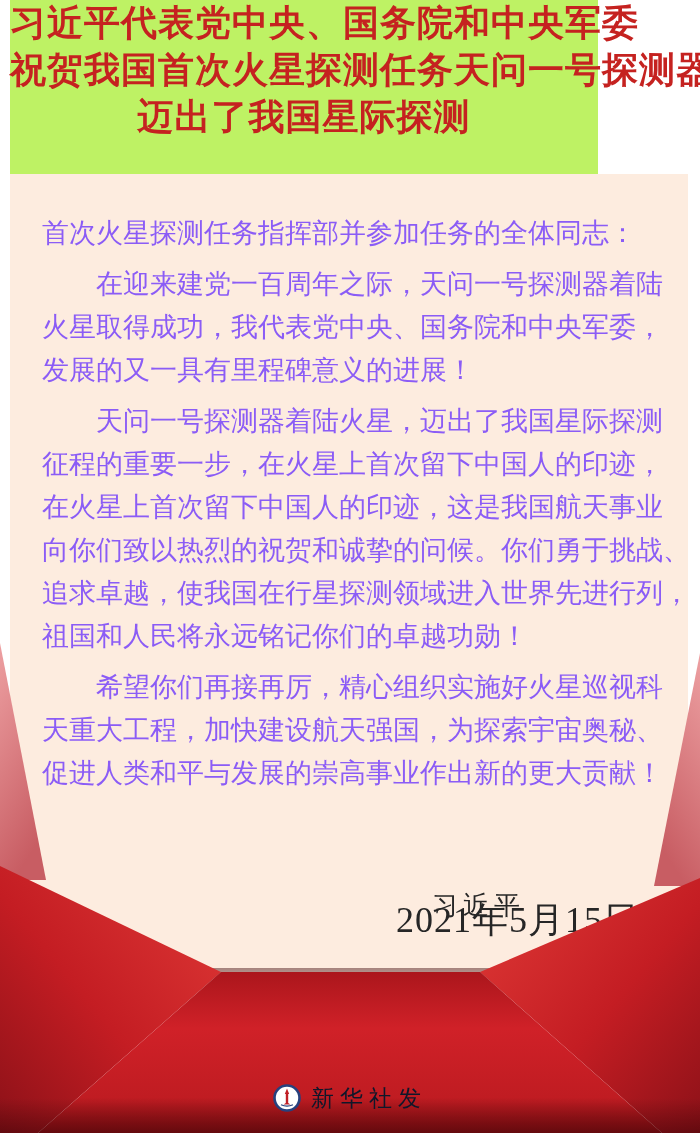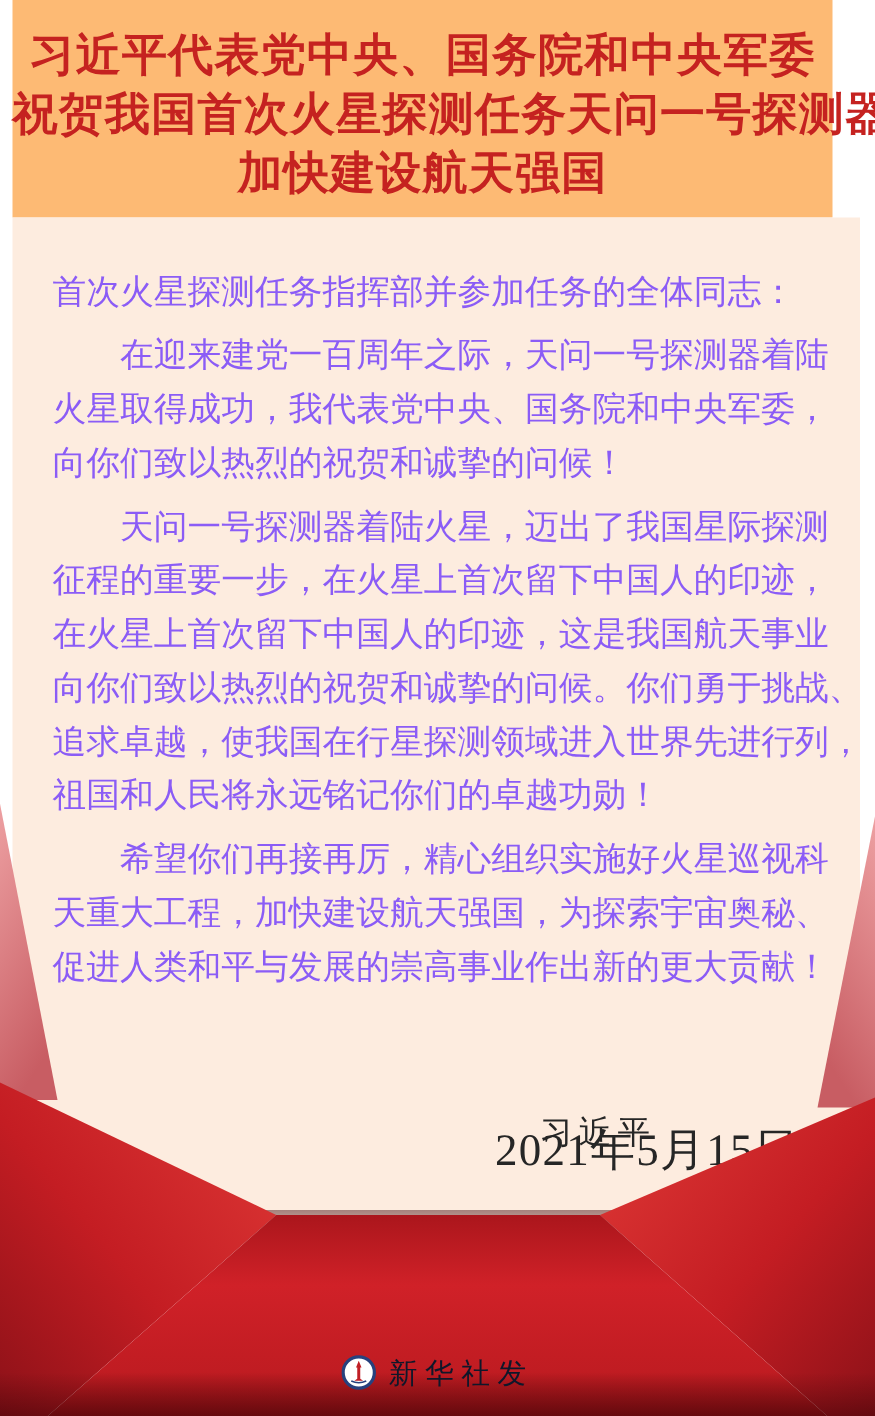--- a/index.html
+++ b/index.html
@@ -2,22 +2,22 @@
 <html><head>
 <meta charset="utf-8">
 <style>
   html,body{margin:0;padding:0;background:#ffffff;}
   .page{
     position:relative;width:700px;height:1133px;background:#ffffff;
     overflow:hidden;font-family:"Liberation Serif","DejaVu Serif",serif;
   }
   
   .banner{
-    position:absolute;left:10px;top:0;width:656px;height:174px;
-    background:#fdba74;text-align:center;box-sizing:border-box;padding-top:21px;
+    position:absolute;left:10px;top:0;width:588px;height:174px;
+    background:#bef264;text-align:center;box-sizing:border-box;
   }
   .banner .t-line{
     font-size:36px;line-height:47px;font-weight:bold;color:#c52220;
     letter-spacing:1px;white-space:nowrap;
   }
   
   .paper{
     position:absolute;left:10px;top:174px;width:678px;height:804px;
     background:#fdecdf;box-sizing:border-box;padding:38px 28px 0 32px;
   }
@@ -47,28 +47,28 @@
   }
 </style>
 </head>
 <body>
 
 <div class="page">
 
   <div class="banner">
     <div class="t-line">习近平代表党中央、国务院和中央军委</div>
     <div class="t-line">祝贺我国首次火星探测任务天问一号探测器</div>
-    <div class="t-line">加快建设航天强国</div>
+    <div class="t-line">迈出了我国星际探测</div>
   </div>
 
   <div class="paper">
     <div class="ln">首次火星探测任务指挥部并参加任务的全体同志：</div>
     <div class="ln indent gap">在迎来建党一百周年之际，天问一号探测器着陆</div>
     <div class="ln">火星取得成功，我代表党中央、国务院和中央军委，</div>
-    <div class="ln">向你们致以热烈的祝贺和诚挚的问候！</div>
+    <div class="ln">发展的又一具有里程碑意义的进展！</div>
     <div class="ln indent gap">天问一号探测器着陆火星，迈出了我国星际探测</div>
     <div class="ln">征程的重要一步，在火星上首次留下中国人的印迹，</div>
     <div class="ln">在火星上首次留下中国人的印迹，这是我国航天事业</div>
     <div class="ln">向你们致以热烈的祝贺和诚挚的问候。你们勇于挑战、</div>
     <div class="ln">追求卓越，使我国在行星探测领域进入世界先进行列，</div>
     <div class="ln">祖国和人民将永远铭记你们的卓越功勋！</div>
     <div class="ln indent gap">希望你们再接再厉，精心组织实施好火星巡视科</div>
     <div class="ln">天重大工程，加快建设航天强国，为探索宇宙奥秘、</div>
     <div class="ln">促进人类和平与发展的崇高事业作出新的更大贡献！</div>
 

